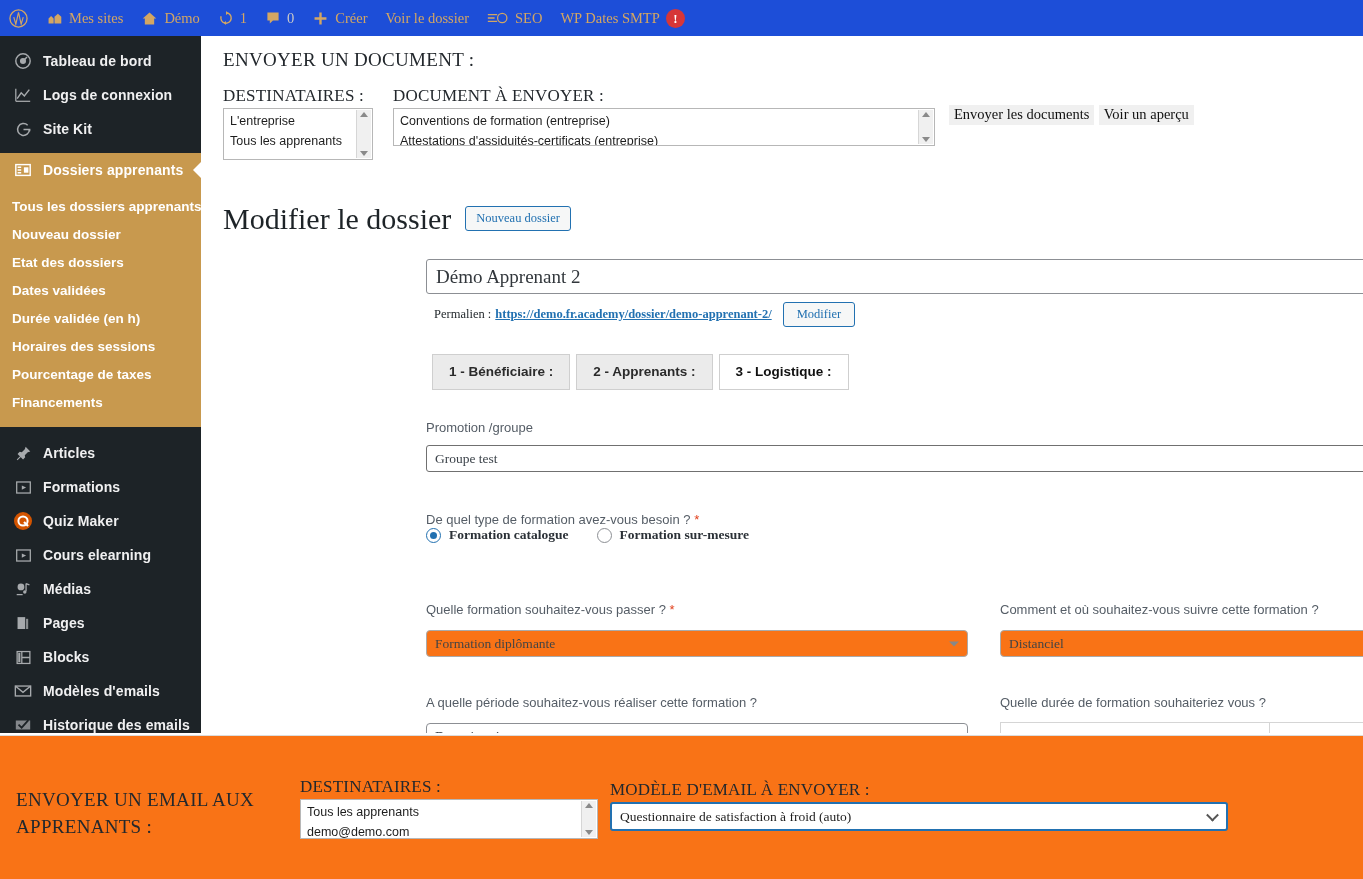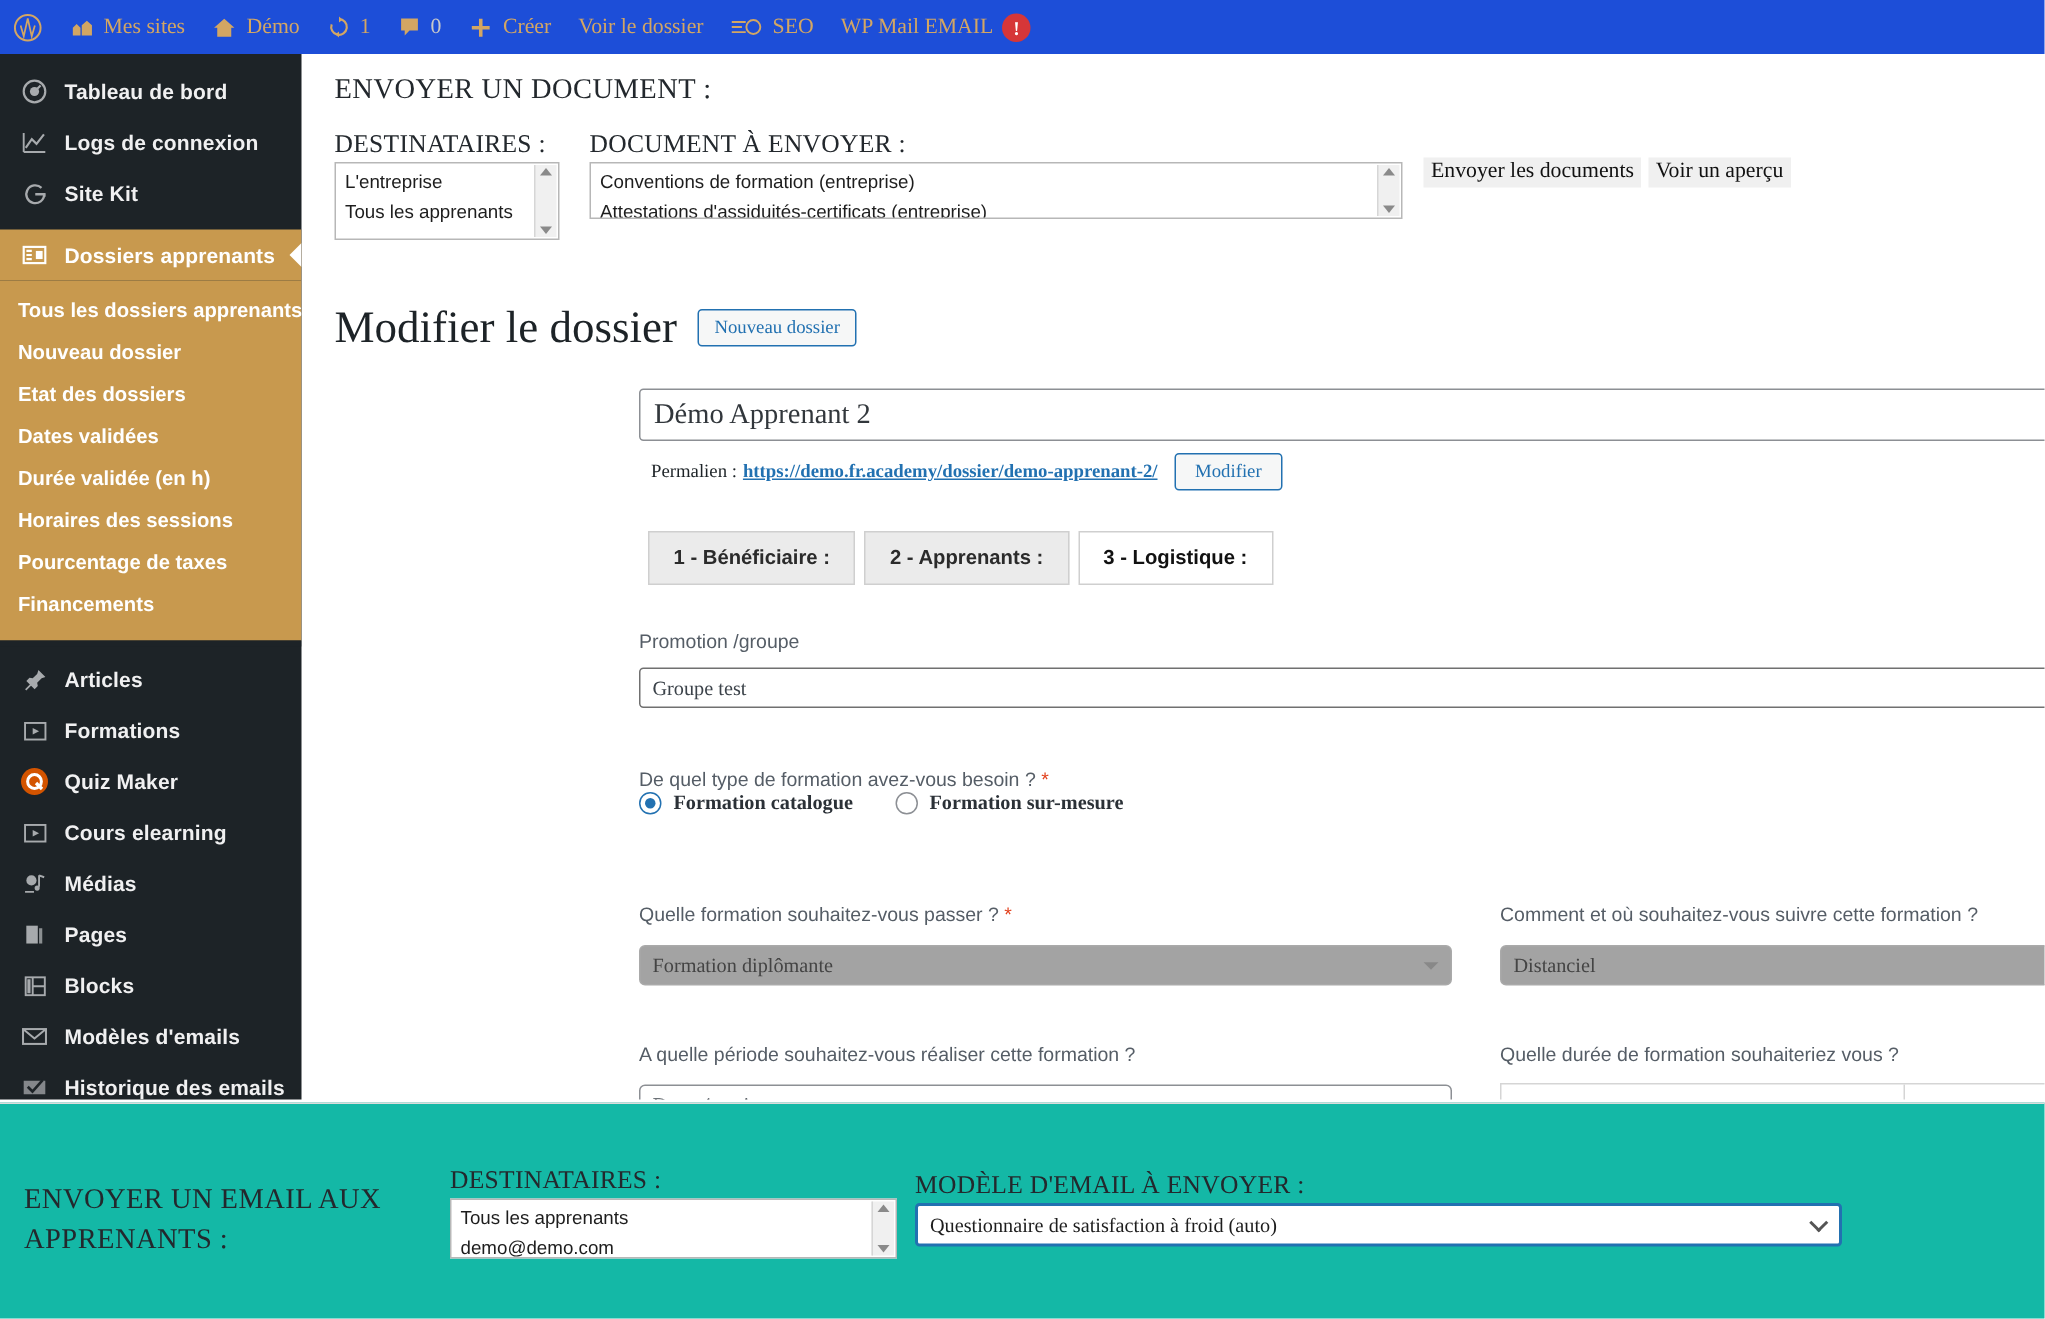--- a/index.html
+++ b/index.html
@@ -251,21 +251,21 @@
   }
   .radio-label {
     font-size: 13.5px; color: #2b3137;
     font-family: "Liberation Serif", serif;
   }
 
   .sel2 {
     position: relative;
     height: 27px;
     border: 1px solid #aaa; border-radius: 4px;
-    background: #a3a3a3;
+    background: #f97316;
     display: flex; align-items: center;
     padding: 0 8px;
     font-family: "Liberation Serif", serif;
     font-size: 13.5px; color: #444;
   }
   .sel2 .caret-tri {
     position: absolute; right: 8px; top: 50%; transform: translateY(-50%);
     width: 0; height: 0;
     border-left: 5px solid transparent; border-right: 5px solid transparent;
     border-top: 5px solid #888;
@@ -298,21 +298,21 @@
     padding: 0 18px;
     font-size: 13.5px; color: #3c434a;
     font-family: "Liberation Serif", serif;
   }
   .dual-cell + .dual-cell { border-left: 1px solid #d5d5d5; }
 
   
   #bottom-panel {
     position: absolute; left: 0; top: 735px;
     width: 1363px; height: 144px;
-    background: #14b8a6;
+    background: #f97316;
     border-top: 1px solid #dcdcdc;
     z-index: 40;
   }
   .be-title {
     position: absolute; left: 16px; top: 50px;
     font-family: "Liberation Serif", serif;
     font-size: 19px; color: #23282d;
     letter-spacing: .3px;
     line-height: 27px;
     width: 260px;
@@ -390,21 +390,21 @@
 
   <div class="ab-item">
     <svg width="22" height="16" viewBox="0 0 26 16">
       <path d="M1 4 H12 M1 8 H9 M1 12 H12" stroke="#d3a663" stroke-width="1.5" fill="none"></path>
       <circle cx="18" cy="8" r="5.5" fill="none" stroke="#d3a663" stroke-width="1.5"></circle>
     </svg>
     <span class="ab-label">SEO</span>
   </div>
 
   <div class="ab-item">
-    <span class="ab-label">WP Mail EMAIL</span>
+    <span class="ab-label">WP Dates SMTP</span>
     <span class="ab-badge">!</span>
   </div>
 </div>
 
 <div id="sidebar">
 
   <div style="height:8px"></div>
 
   <div class="menu-top">
     <span class="mi">

